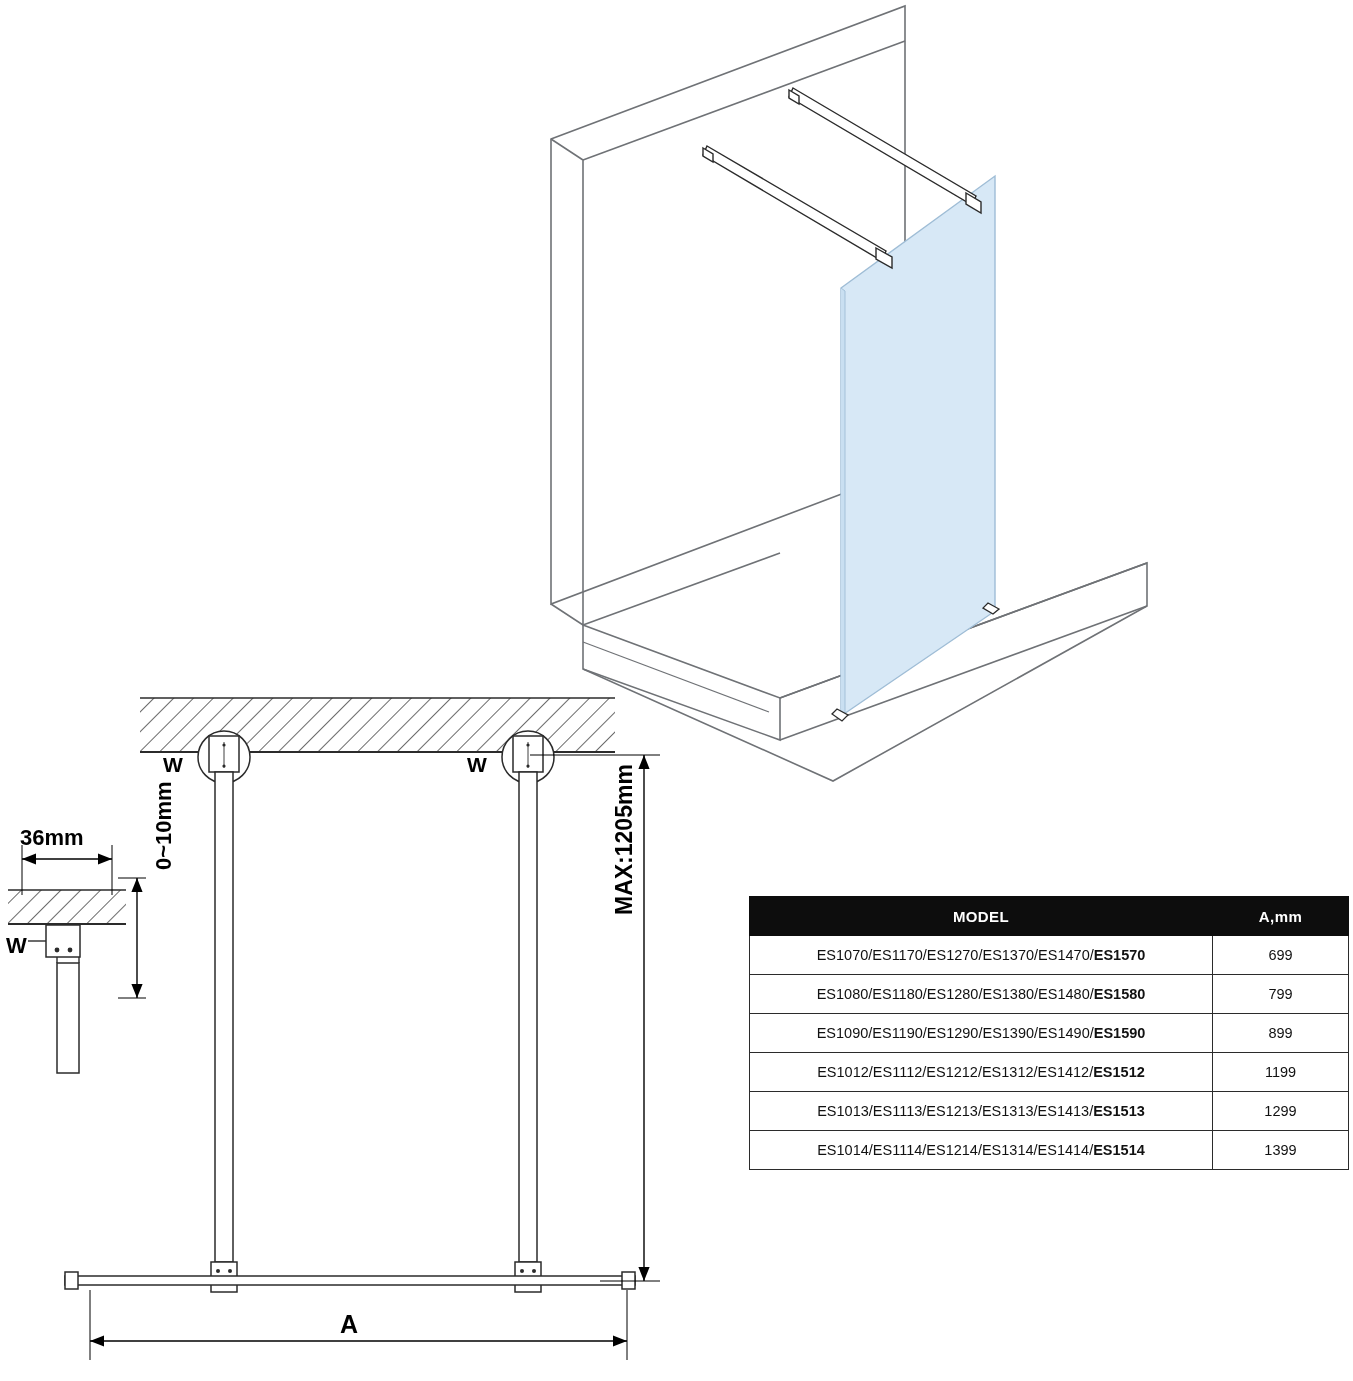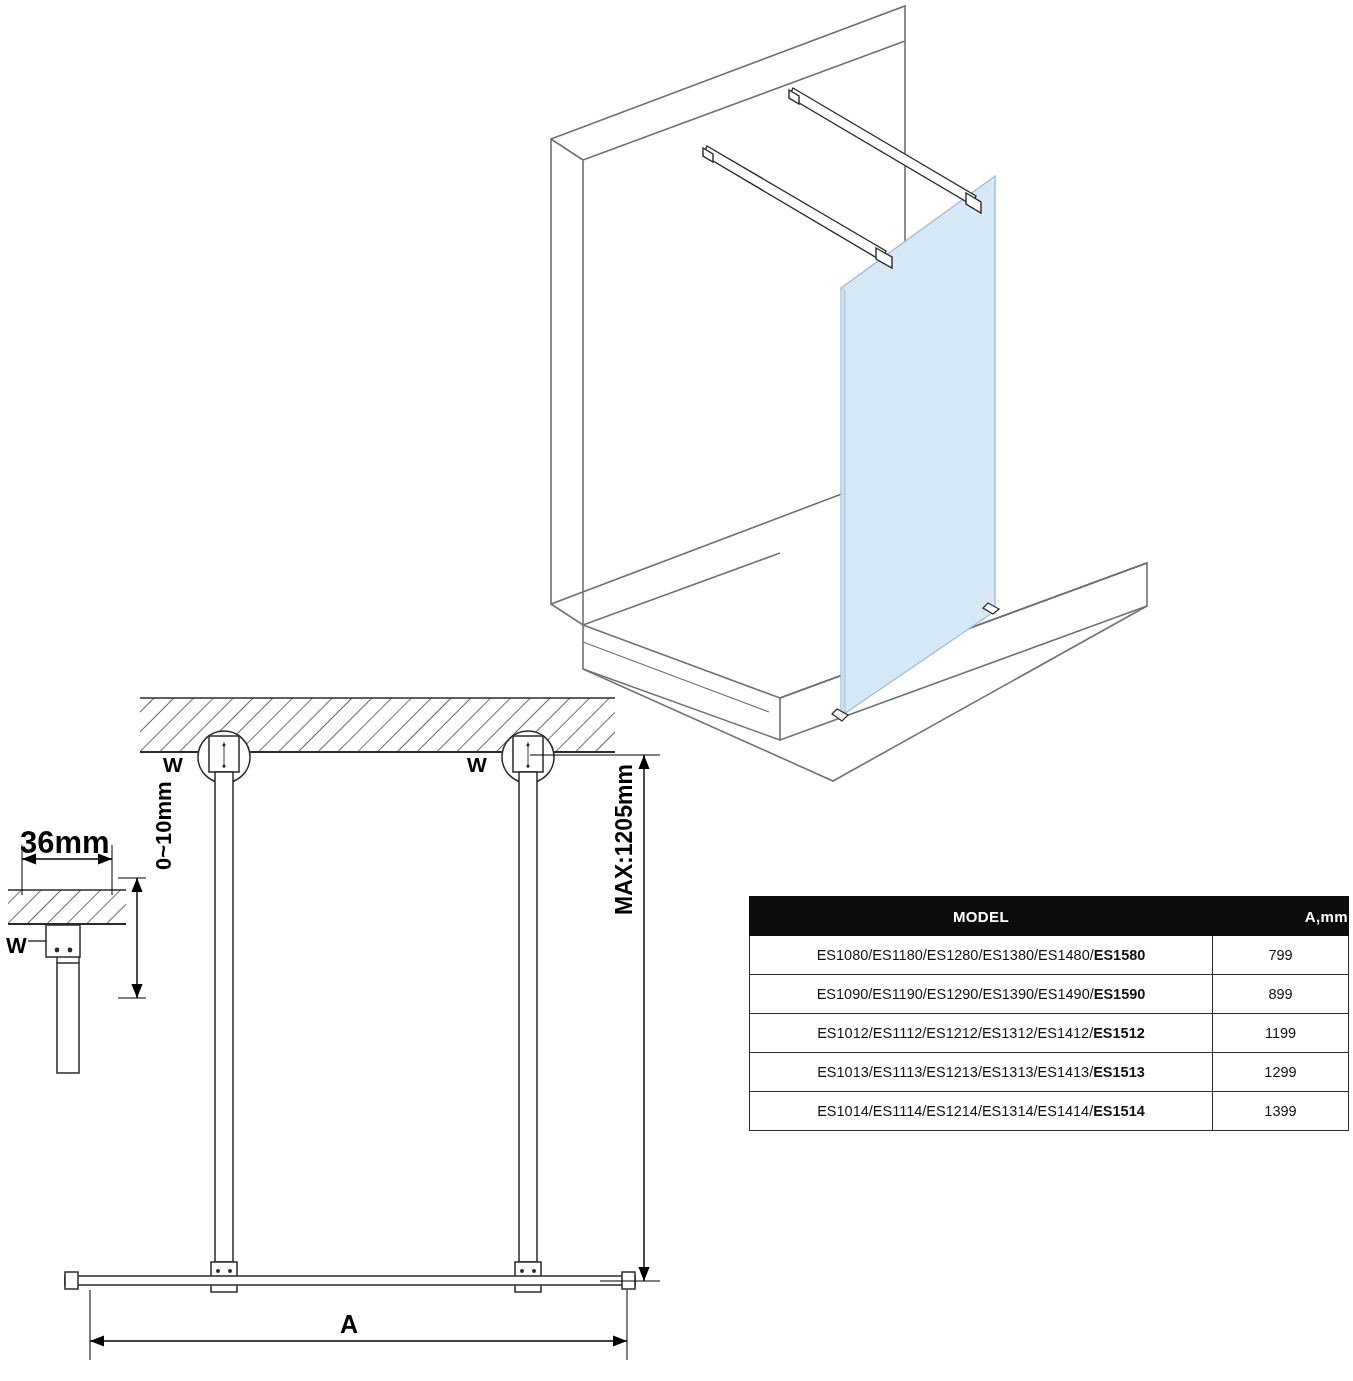--- a/index.html
+++ b/index.html
@@ -45,21 +45,21 @@
   }
   .spec-table thead th {
     background: #0d0d0d;
     color: #ffffff;
     font-weight: bold;
     font-size: 15px;
     letter-spacing: 0.4px;
     border-color: #0d0d0d;
   }
   .spec-table thead th.col-model { text-align: center; }
-  .spec-table thead th.col-a { text-align: right; width: 135px; }
+  .spec-table thead th.col-a { text-align: center; width: 135px; }
   .spec-table td.model {
     text-align: center;
     font-size: 14.5px;
     white-space: nowrap;
   }
   .spec-table td.model .last {
     font-weight: bold;
   }
   .spec-table td.aval {
     text-align: center;
@@ -67,21 +67,21 @@
     width: 135px;
   }
   
   .lbl {
     position: absolute;
     font-family: "Liberation Sans", sans-serif;
     font-weight: bold;
     color: #000;
     white-space: nowrap;
   }
-  .lbl-36mm { left: 20px;  top: 825px; font-size: 31px; }
+  .lbl-36mm { left: 20px;  top: 825px; font-size: 22px; }
   .lbl-w-left { left: 6px; top: 933px; font-size: 22px; }
   .lbl-w1 { left: 163px; top: 753px; font-size: 21px; }
   .lbl-w2 { left: 467px; top: 753px; font-size: 21px; }
   .lbl-a { left: 340px; top: 1310px; font-size: 25px; }
   .lbl-vert-010 {
     left: 151px; top: 870px;
     font-size: 22px;
     transform: rotate(-90deg);
     transform-origin: left top;
   }
@@ -234,20 +234,24 @@
 
   <table class="spec-table">
     <thead>
       <tr>
         <th class="col-model">MODEL</th>
         <th class="col-a">A,mm</th>
       </tr>
     </thead>
     <tbody id="spec-body">
         <tr>
+          <td class="model"><span>ES1070/ES1170/ES1270/ES1370/ES1470/</span><span class="last">ES1570</span></td>
+          <td class="aval">699</td>
+        </tr>
+        <tr>
           <td class="model"><span>ES1080/ES1180/ES1280/ES1380/ES1480/</span><span class="last">ES1580</span></td>
           <td class="aval">799</td>
         </tr>
         <tr>
           <td class="model"><span>ES1090/ES1190/ES1290/ES1390/ES1490/</span><span class="last">ES1590</span></td>
           <td class="aval">899</td>
         </tr>
         <tr>
           <td class="model"><span>ES1012/ES1112/ES1212/ES1312/ES1412/</span><span class="last">ES1512</span></td>
           <td class="aval">1199</td>

